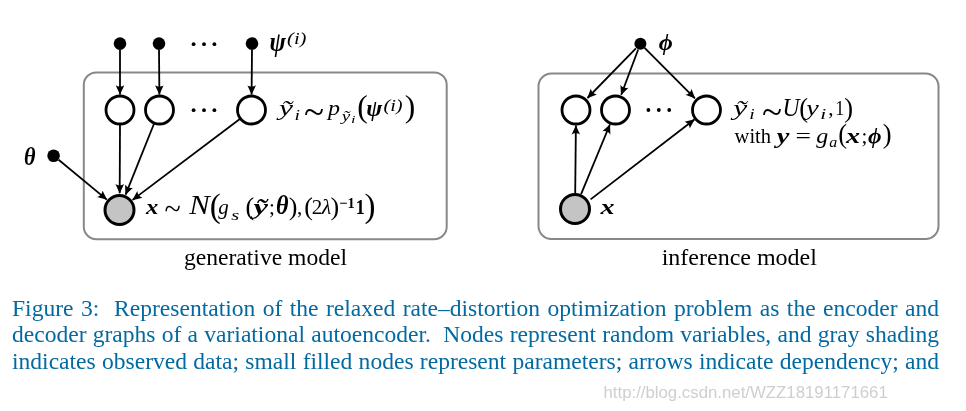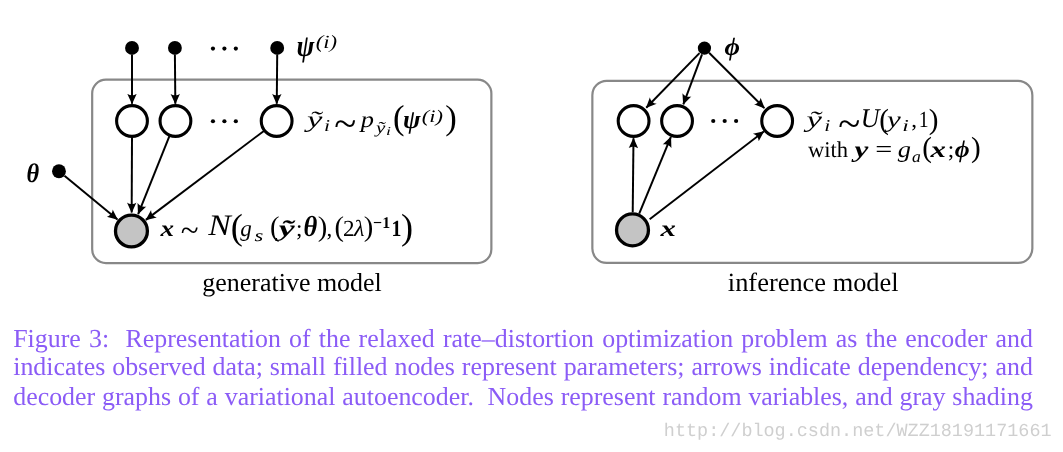--- a/index.html
+++ b/index.html
@@ -1,22 +1,22 @@
 <!DOCTYPE html>
 <html><head>
 <meta charset="utf-8">
 <style>
 html,body{margin:0;padding:0;background:#ffffff;}
 #page{position:relative;width:966px;height:411px;background:#ffffff;overflow:hidden;
   font-family:"Liberation Serif",serif;}
 #diag{position:absolute;left:0;top:0;}
 #caption{position:absolute;left:12px;top:295px;width:927px;
-  font-size:23.55px;line-height:26.35px;color:#8b5cf6;}
+  font-size:23.55px;line-height:26.35px;color:#0369a1;}
 .jl{text-align:justify;text-align-last:justify;white-space:nowrap;}
-#wm{position:absolute;left:603.5px;top:382.5px;font-family:Liberation Mono, monospace;
+#wm{position:absolute;left:603.5px;top:382.5px;font-family:Liberation Sans, sans-serif;
   font-size:16.8px;color:#cfcfcf;white-space:nowrap;text-align:center;}
 </style>
 </head>
 <body>
 <div id="page">
 <svg id="diag" width="966" height="292" viewBox="0 0 966 292">
   <defs>
     <marker id="ah" viewBox="0 0 10 10" refX="9.4" refY="5" markerWidth="10" markerHeight="10" markerUnits="userSpaceOnUse" orient="auto-start-reverse">
       <path d="M0.2,0.7 L9.8,5 L0.2,9.3 C2.1,6.9 2.1,3.1 0.2,0.7 Z" fill="#000"></path>
     </marker>
@@ -142,18 +142,18 @@
   <line x1="590.6" y1="199.4" x2="694.4" y2="119.5" stroke="#000" stroke-width="1.8" marker-end="url(#ah)"></line>
 
   <circle cx="575" cy="209" r="14.5" fill="#c4c4c4" stroke="#000" stroke-width="3"></circle>
   <text x="600.5" y="214.4" font-size="21" font-style="italic" font-weight="bold" textLength="14" lengthAdjust="spacingAndGlyphs">x</text>
 
   <text x="739.3" y="264.8" font-size="24" text-anchor="middle">inference model</text>
 </svg>
 
 <div id="caption">
   <div class="jl">Figure 3: &nbsp;Representation of the relaxed rate–distortion optimization problem as the encoder and</div>
+  <div class="jl">decoder graphs of a variational autoencoder. &nbsp;Nodes represent random variables, and gray shading</div>
   <div class="jl">indicates observed data; small filled nodes represent parameters; arrows indicate dependency; and</div>
-  <div class="jl">decoder graphs of a variational autoencoder. &nbsp;Nodes represent random variables, and gray shading</div>
 </div>
 
 <div id="wm">http://blog.csdn.net/WZZ18191171661</div>
 </div>
 
 </body></html>

